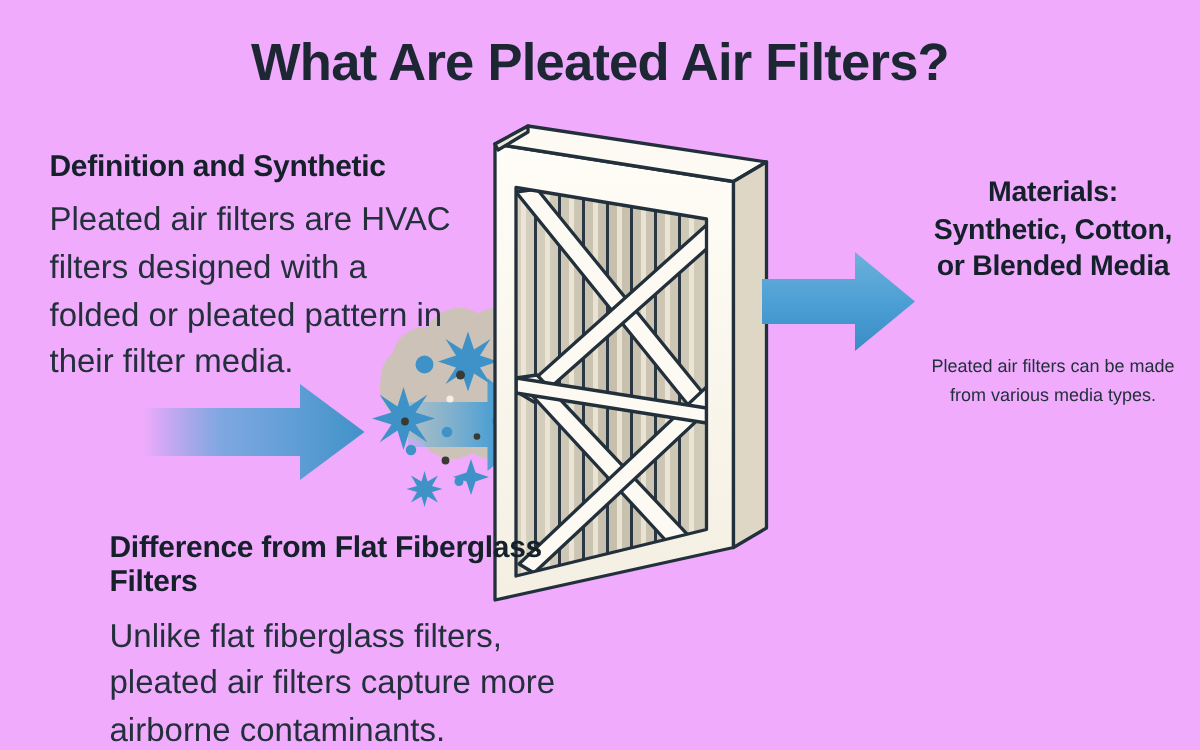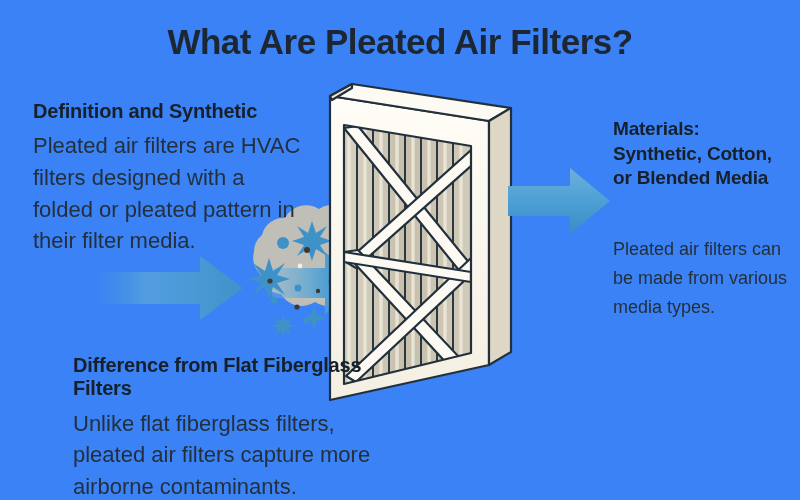--- a/index.html
+++ b/index.html
@@ -11,21 +11,21 @@
     height: 500px;
     background: #fdf3e0;
     font-family: "Liberation Sans", sans-serif;
     overflow: hidden;
     position: relative;
   }
   #infographic {
     position: relative;
     width: 800px;
     height: 500px;
-    background: #3b82f6;
+    background: #f0abfc;
   }
 
   
   .title {
     position: absolute;
     top: 22px;
     left: 0;
     width: 800px;
     text-align: center;
     font-size: 35px;
@@ -48,23 +48,23 @@
     margin: 0;
     font-size: 22px;
     color: #23303c;
     line-height: 1.44;
     font-weight: 400;
   }
 
   #block-definition { top: 100px; left: 33px; width: 275px; }
   #block-difference { top: 354px; left: 33px; width: 335px; margin-left: 40px; }
 
-  #block-materials  { top: 117px; left: 613px; width: 178px; }
+  #block-materials  { top: 117px; left: 613px; width: 178px; text-align: center; }
   #block-materials h2 { font-size: 19px; line-height: 1.29; margin-bottom: 9px; }
-  #block-materials p  { font-size: 18px; line-height: 1.62; margin-top: 44px; }
+  #block-materials p  { font-size: 12px; line-height: 1.62; margin-top: 44px; }
 
   
   #illustration {
     position: absolute;
     top: 0; left: 0;
     width: 800px;
     height: 500px;
     pointer-events: none;
   }
   svg { display: block; }

